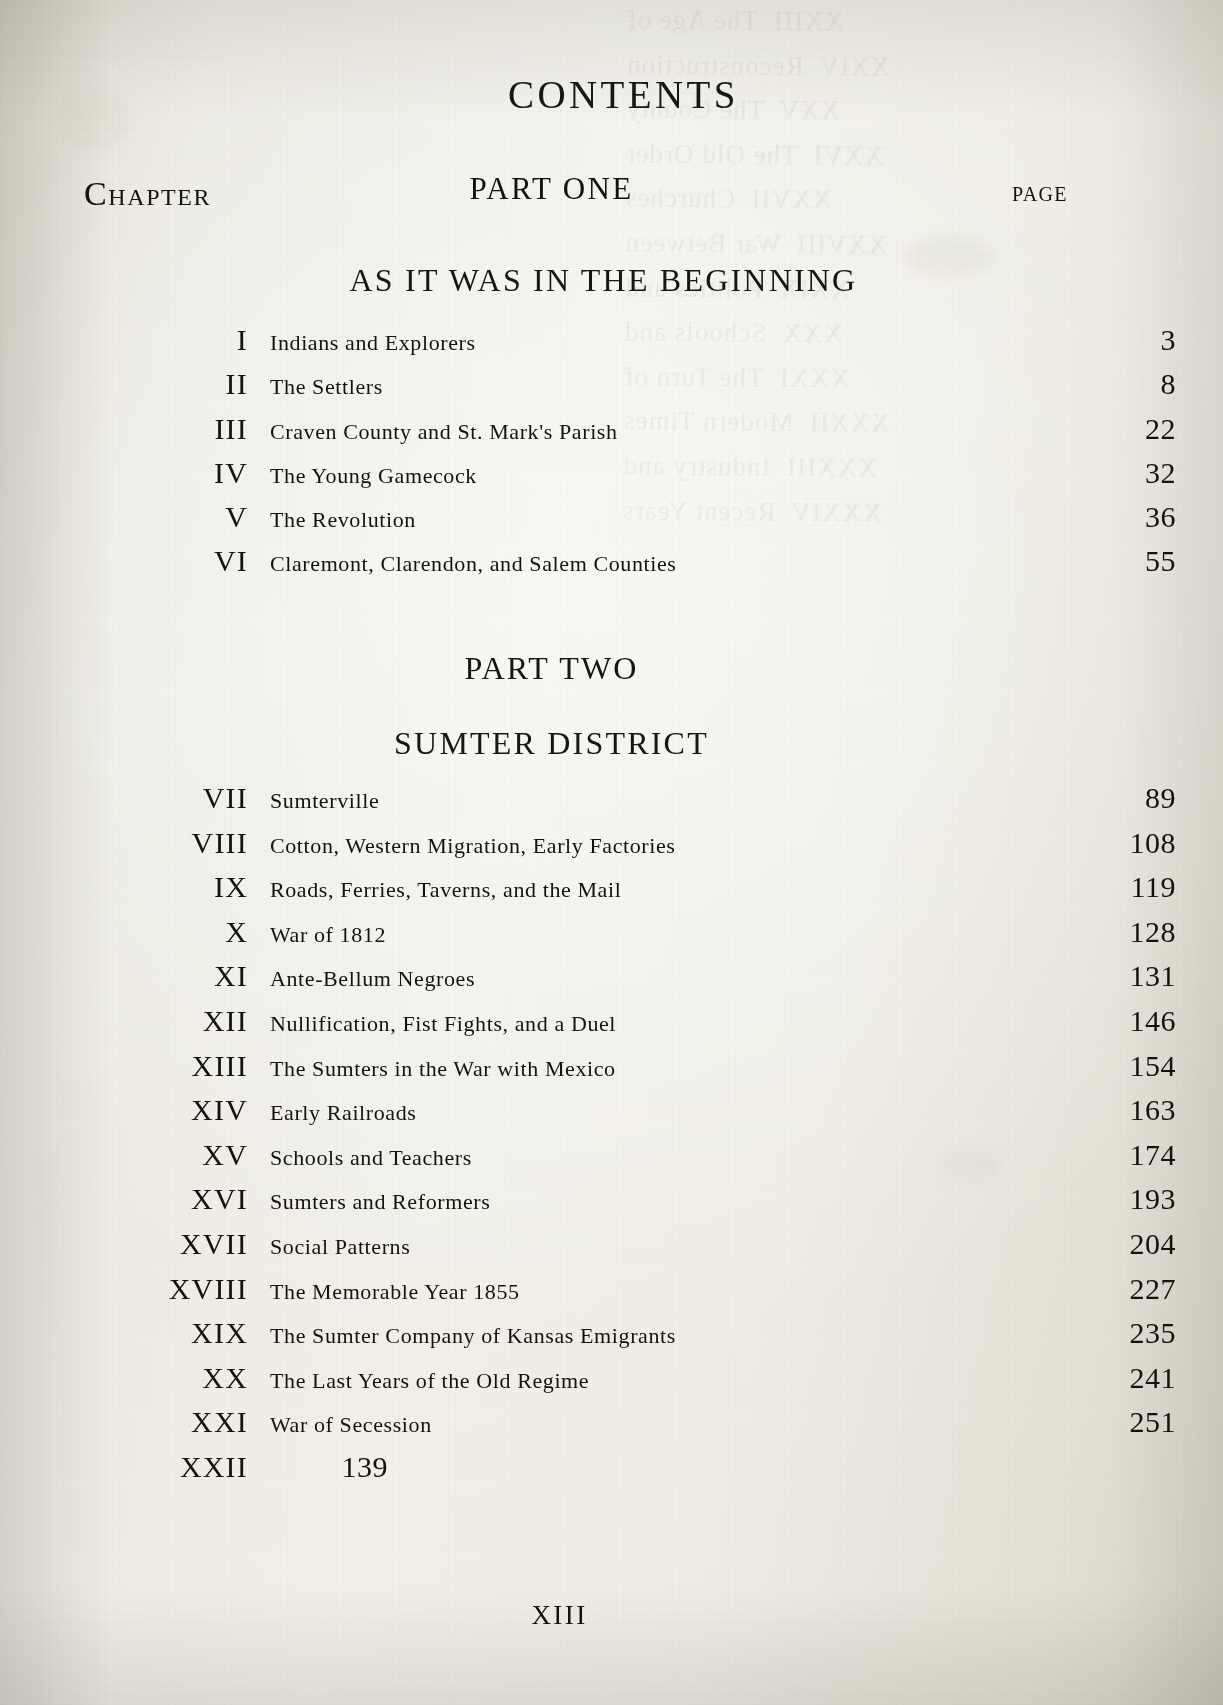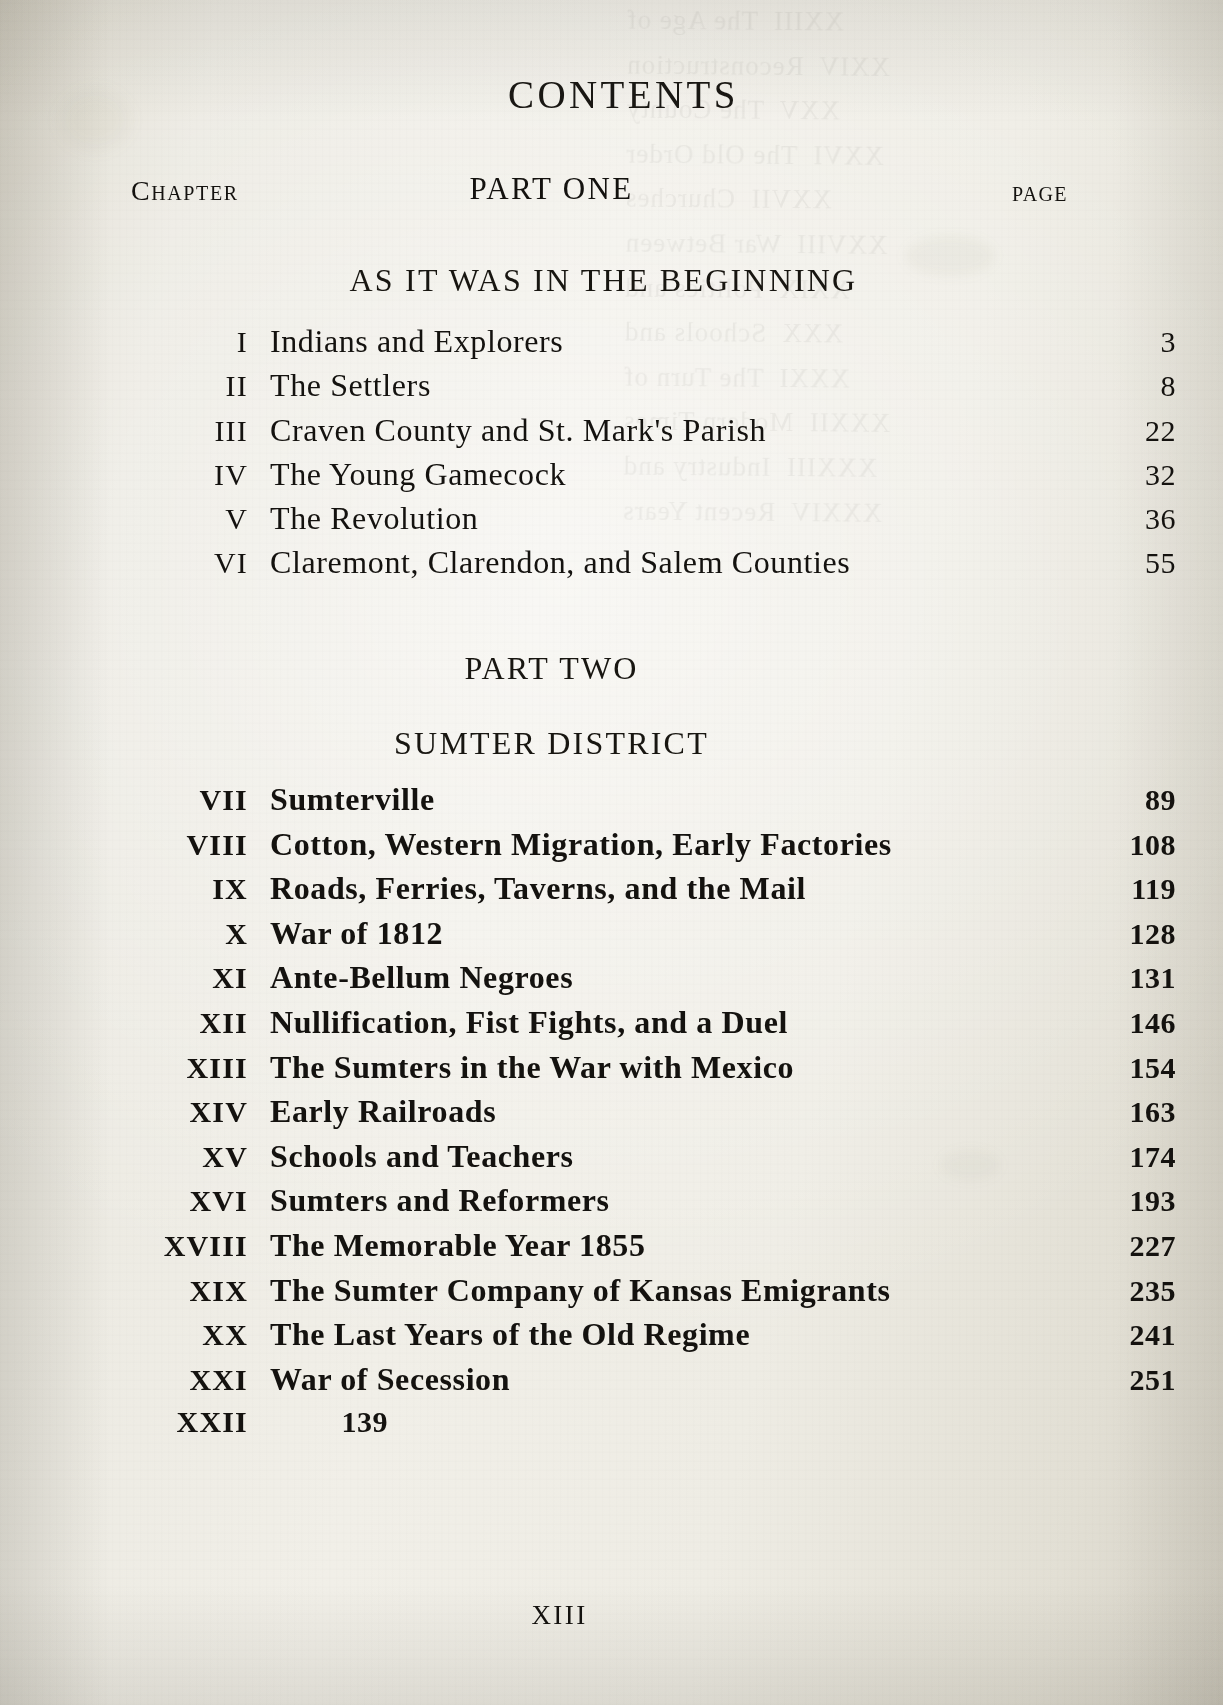--- a/index.html
+++ b/index.html
@@ -86,25 +86,24 @@
     position: absolute;
     top: 175px;
     width: 1223px;
     height: 40px;
     left: 0;
   }
   .colhead .chapter-label {
     position: absolute;
     left: 84px;
     top: 0;
-    font-size: 28px;
+    font-size: 34px;
     letter-spacing: 1.6px;
     font-variant: small-caps;
     text-transform: capitalize;
-    margin-left: 47px;
   }
   .colhead .part-label {
     position: absolute;
     left: 0;
     top: -4px;
     width: 1223px;
     text-align: center;
     font-size: 31px;
     letter-spacing: 2.3px;
     transform: translateX(-60px);
@@ -129,41 +128,41 @@
   .section-head.sh-beginning { top: 262px; transform: translateX(-8px); }
   .section-head.sh-parttwo  { top: 650px; transform: translateX(-60px); }
   .section-head.sh-sumter   { top: 725px; transform: translateX(-60px); }
 
   .toc {
     position: absolute;
     left: 0;
     width: 1223px;
   }
   .toc.part-one { top: 323px; }
-  .toc.part-two { top: 781px; font-weight: bold; }
+  .toc.part-two { top: 781px; }
 
   .row {
     display: flex;
     align-items: baseline;
     height: 44.3px;
   }
   .toc.part-two .row { height: 44.6px; }
 
   .num {
     width: 248px;
     flex: 0 0 248px;
     text-align: right;
     font-size: 30px;
     letter-spacing: 1.2px;
     padding-right: 0;
   }
   .title {
     flex: 1 1 auto;
     padding-left: 22px;
-    font-size: 32px;
+    font-size: 22px;
     letter-spacing: 0.6px;
     white-space: nowrap;
   }
   .pg {
     width: 140px;
     flex: 0 0 140px;
     text-align: right;
     padding-right: 47px;
     font-size: 30px;
     letter-spacing: 0.5px;
@@ -306,20 +305,25 @@
       <span class="num">XV</span>
       <span class="title">Schools and Teachers</span>
       <span class="pg">174</span>
     </div>
     <div class="row">
       <span class="num">XVI</span>
       <span class="title">Sumters and Reformers</span>
       <span class="pg">193</span>
     </div>
     <div class="row">
+      <span class="num">XVII</span>
+      <span class="title">Social Patterns</span>
+      <span class="pg">204</span>
+    </div>
+    <div class="row">
       <span class="num">XVIII</span>
       <span class="title">The Memorable Year 1855</span>
       <span class="pg">227</span>
     </div>
     <div class="row">
       <span class="num">XIX</span>
       <span class="title">The Sumter Company of Kansas Emigrants</span>
       <span class="pg">235</span>
     </div>
     <div class="row">

